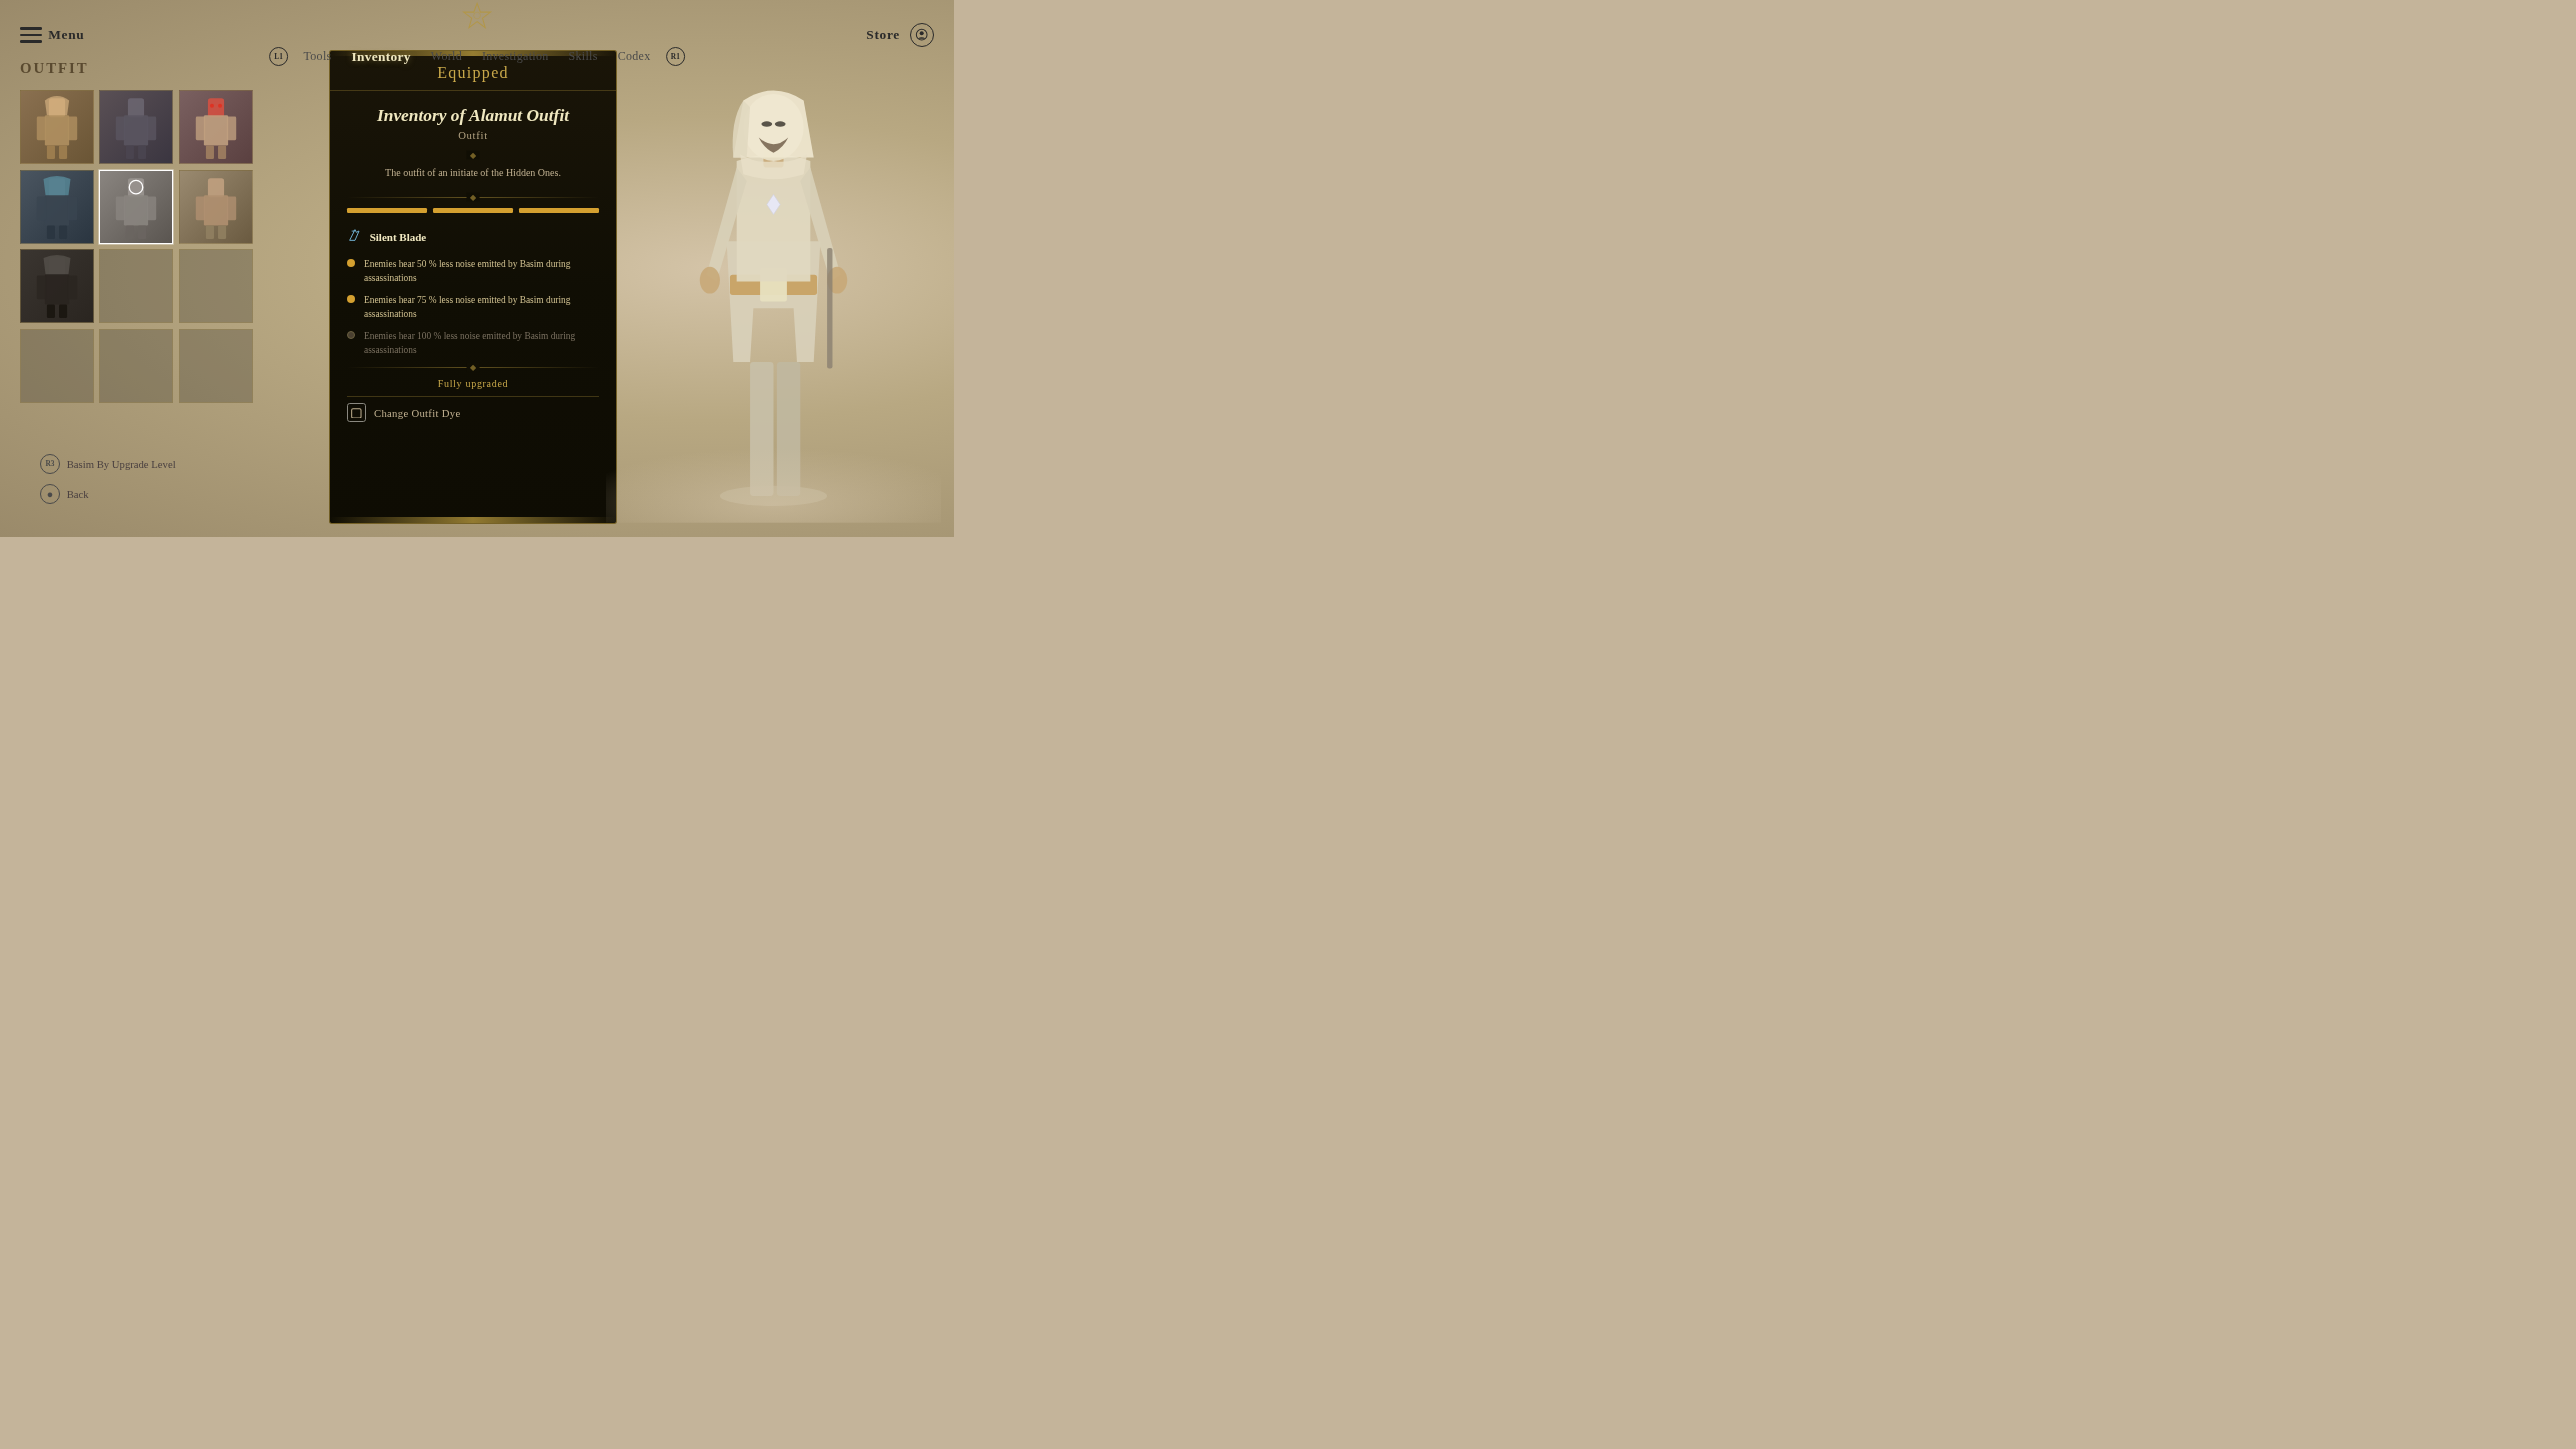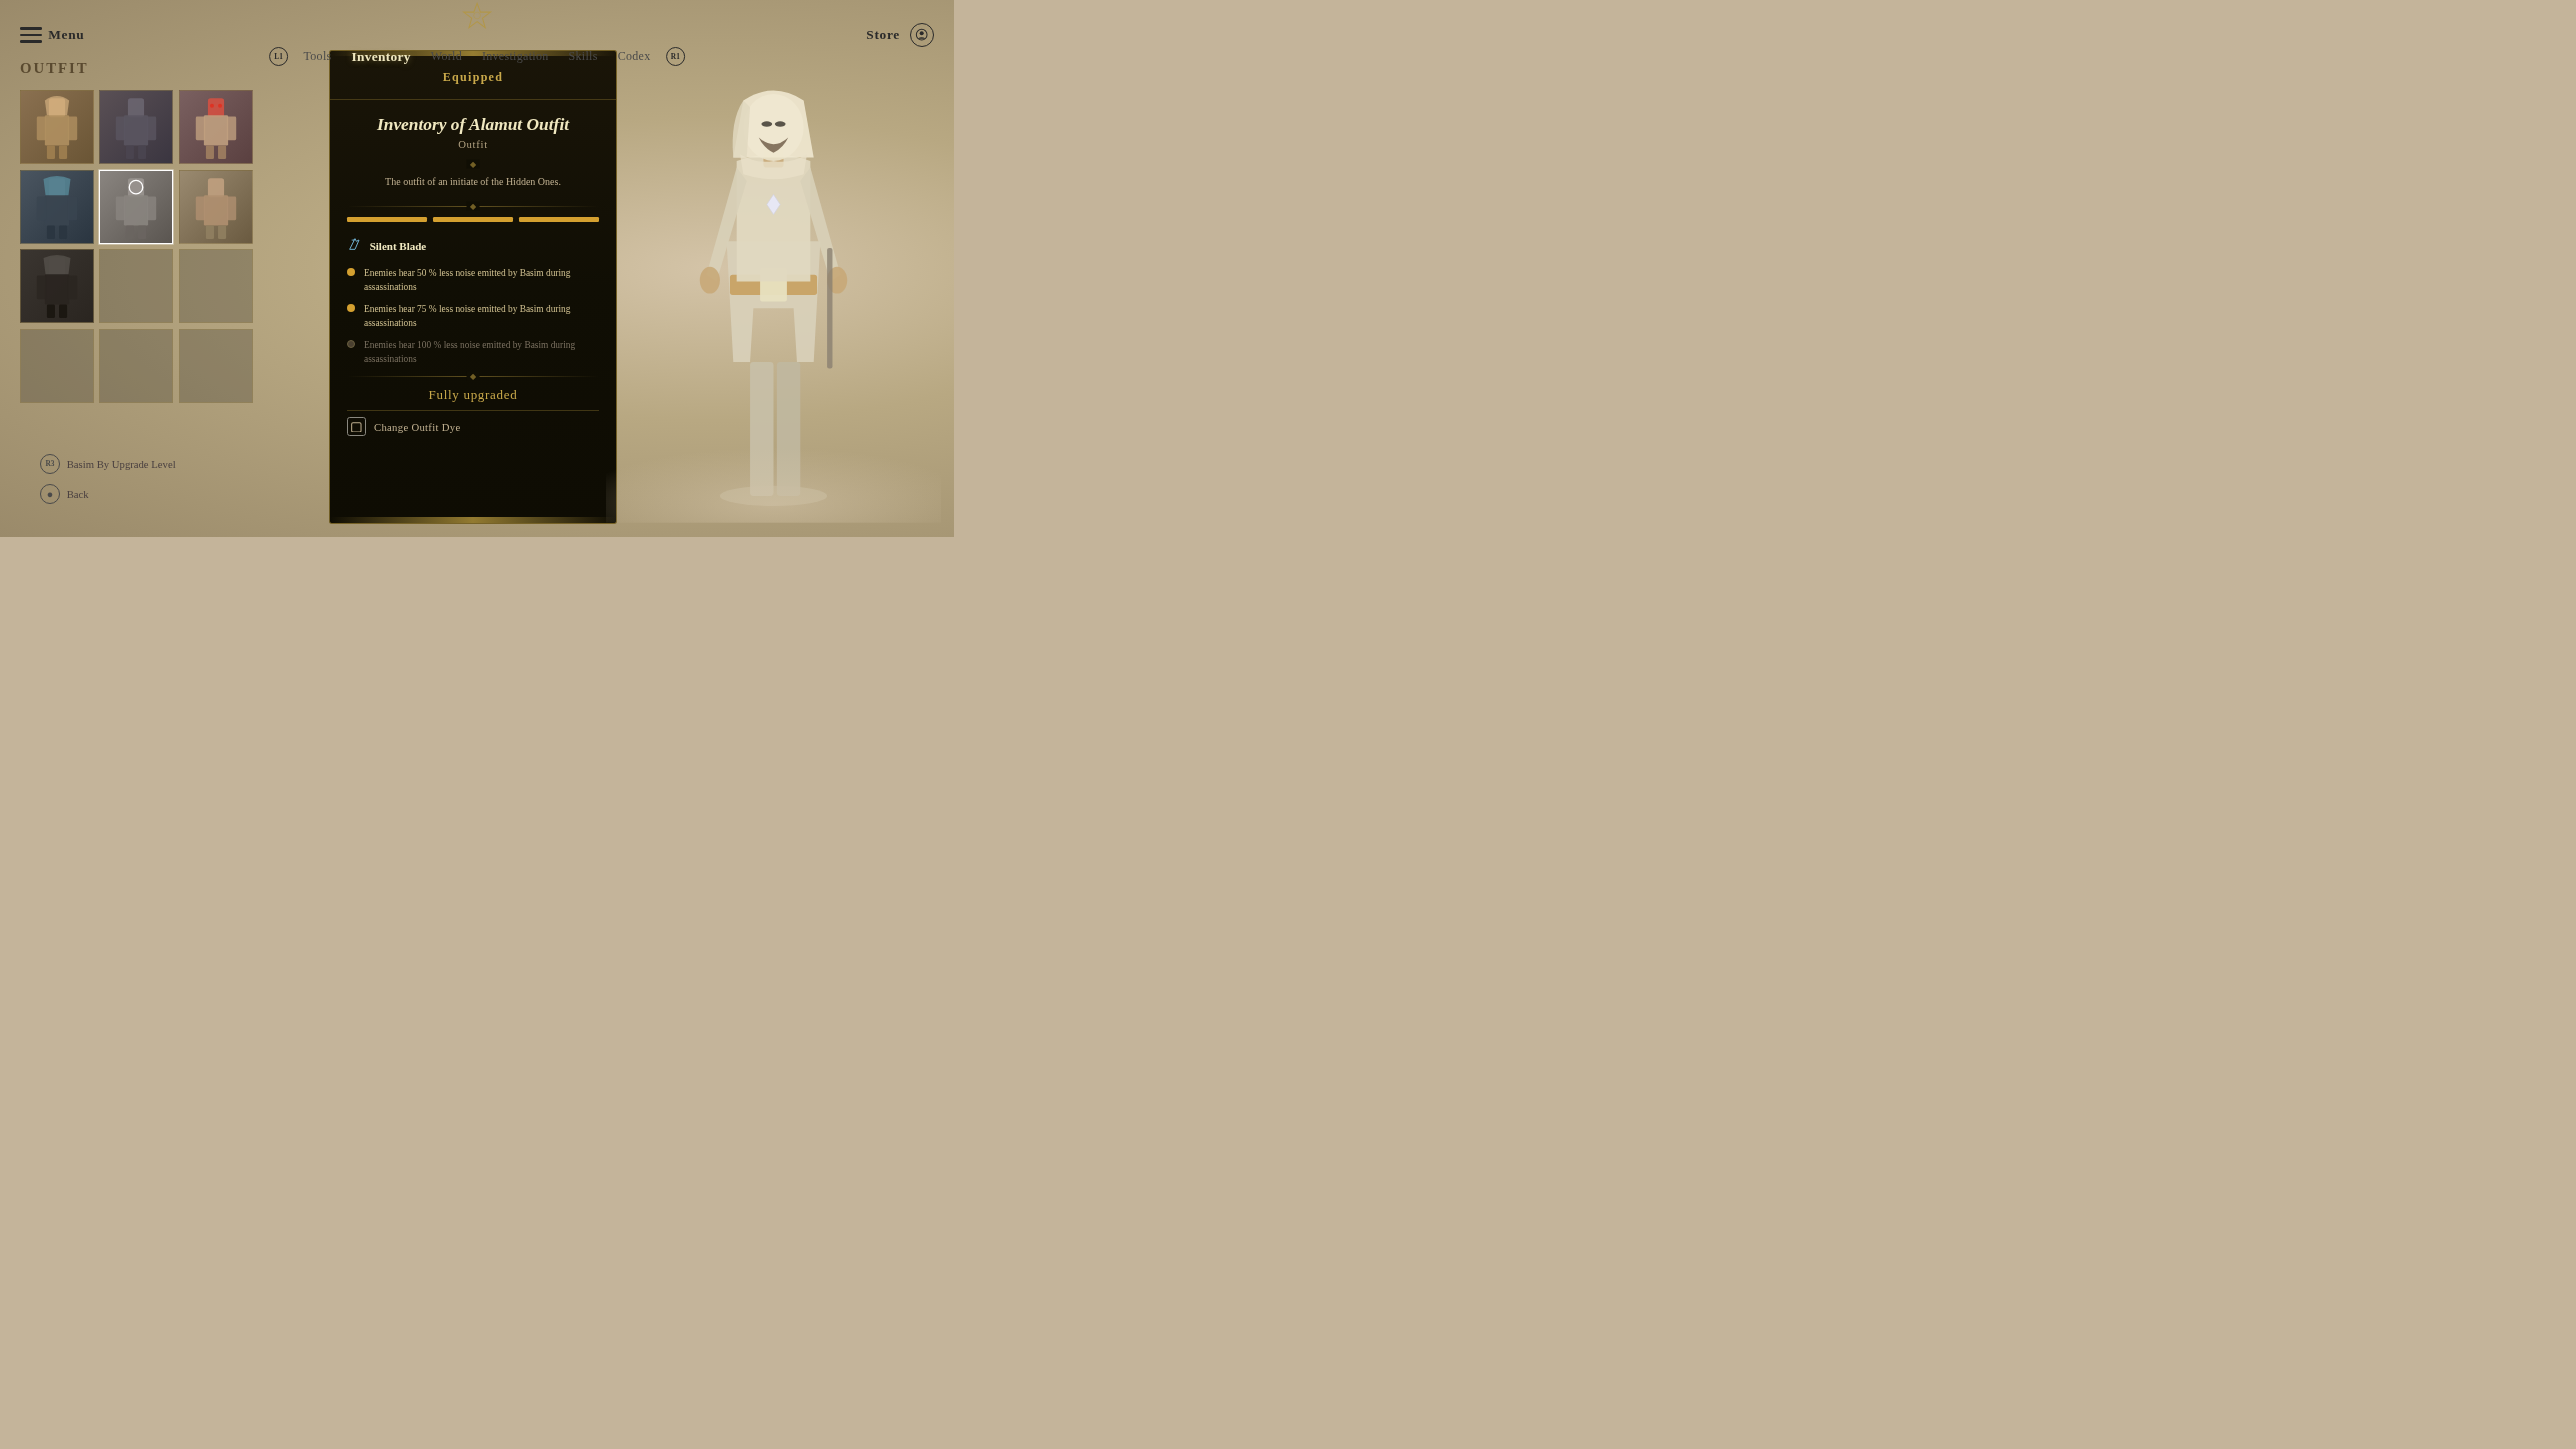--- a/index.html
+++ b/index.html
@@ -234,26 +234,25 @@
     }
 
     
     .panel-border-top {
       height: 5.4px;
       background: linear-gradient(90deg, transparent, rgba(180,150,60,0.8), transparent);
     }
 
     .equipped-badge {
       text-align: center;
-      padding: 14px;
-      font-size: 12px;
+      padding: 8px;
+      font-size: 16px;
       color: #c8a84a;
       letter-spacing: 1.3px;
       border-bottom: 0.7px solid rgba(180,150,60,0.3);
-      font-weight: bold;
     }
 
     .panel-content {
       padding: 13.4px 17px;
       flex: 1;
       overflow-y: auto;
     }
 
     .item-title {
       font-size: 17.4px;
@@ -358,21 +357,21 @@
       line-height: 1.5;
     }
 
     .perk-text.inactive {
       color: #7a7060;
     }
 
     
     .upgraded-text {
       text-align: center;
-      font-size: 13px;
+      font-size: 10px;
       color: #c8a84a;
       letter-spacing: 0.7px;
       margin: 6.7px 0;
     }
 
     
     .dye-option {
       display: flex;
       align-items: center;
       gap: 8px;

